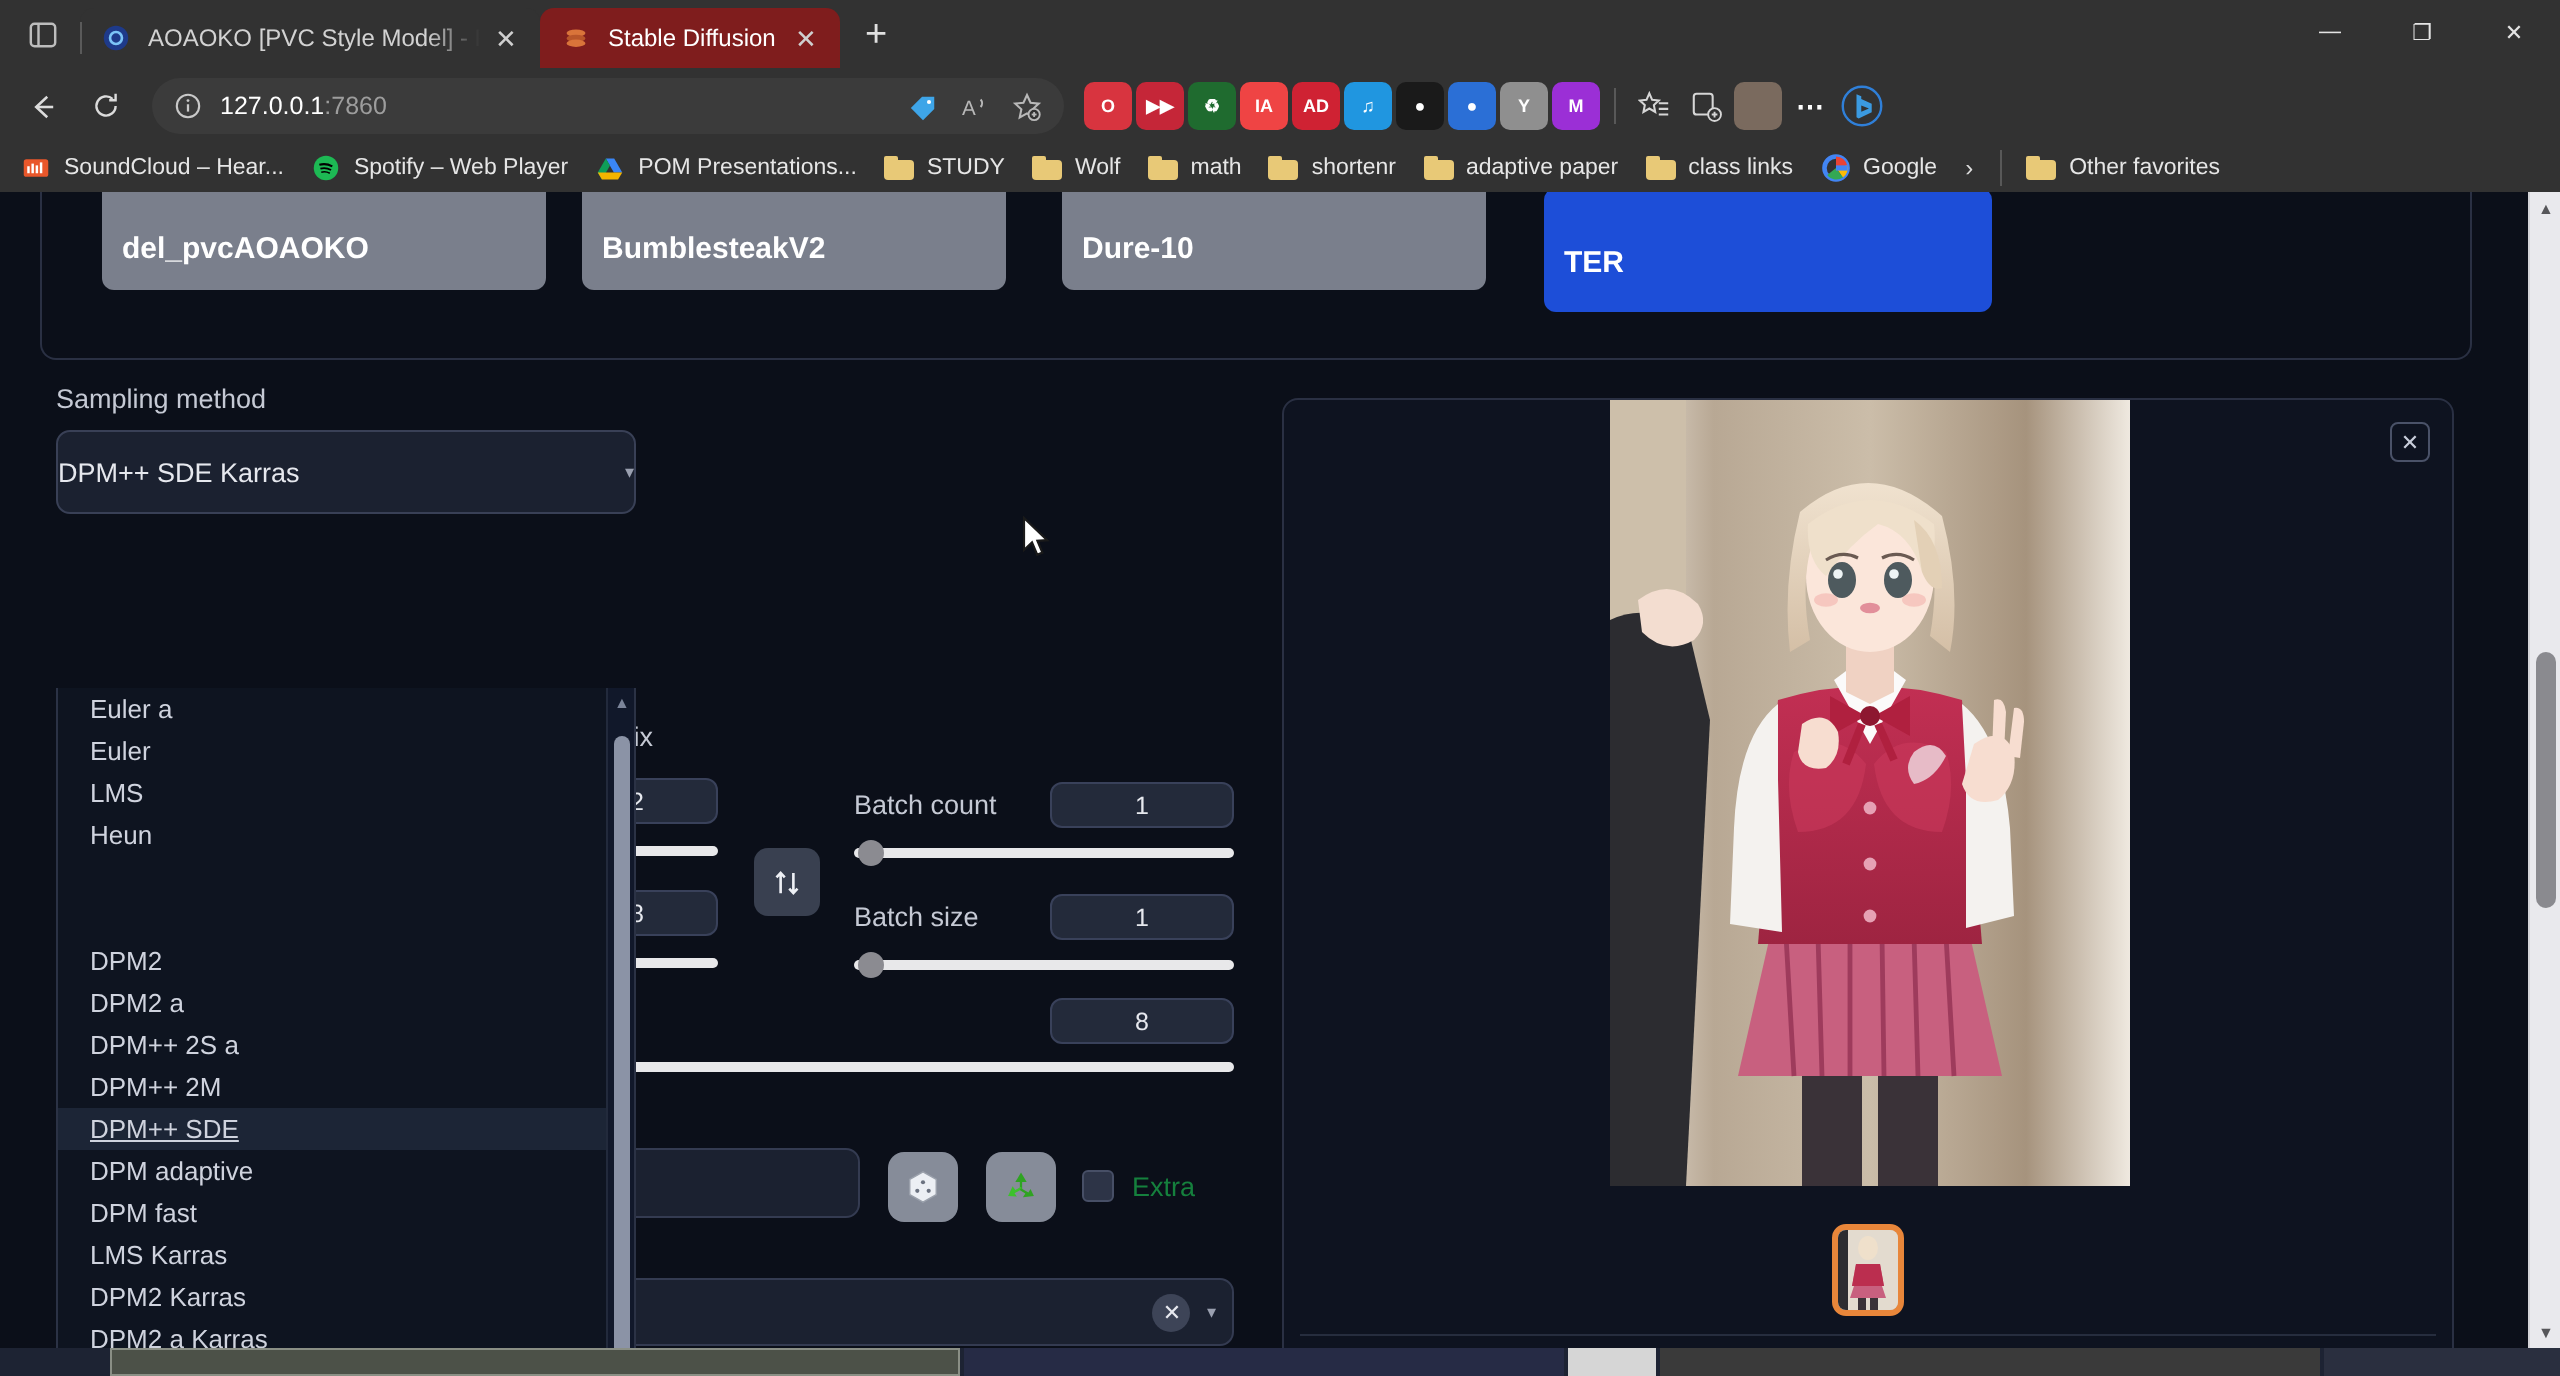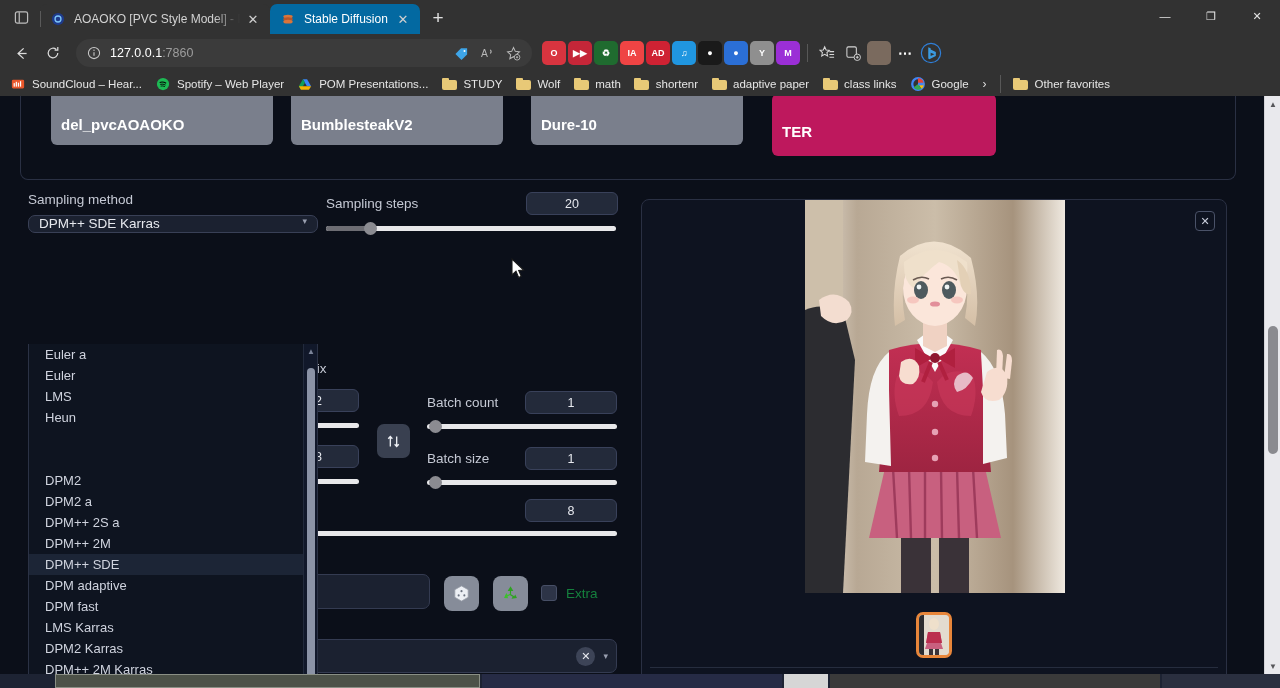--- a/index.html
+++ b/index.html
@@ -29,21 +29,21 @@
     height: 30px; display: flex; align-items: center;
     border-radius: 7px 7px 0 0; padding: 0 8px 0 10px;
     font-size: 12px; color: #d2d2d2; position: relative;
     max-width: 230px; min-width: 150px;
   }
   .tab.inactive { background: #323232; }
   .tab.inactive::before {
     content: ""; position: absolute; left: 0; top: 7px;
     width: 1px; height: 16px; background: #5a5a5a;
   }
-  .tab.active { background: #0369a1; color: #fff; }
+  .tab.active { background: #7f1d1d; color: #fff; }
   .tab .favicon {
     width: 16px; height: 16px; flex: none; margin-right: 8px;
     display: flex; align-items: center; justify-content: center;
   }
   .tab .tablabel {
     flex: 1; white-space: nowrap; overflow: hidden;
     font-size: 12px; line-height: 16px;
     -webkit-mask-image: linear-gradient(to right, #000 84%, transparent 100%);
     mask-image: linear-gradient(to right, #000 84%, transparent 100%);
   }
@@ -144,23 +144,23 @@
     padding: 8px 10px; overflow: hidden;
   }
   .card .cname { position: absolute; left: 10px; bottom: 12px; white-space: nowrap; }
 
   
   .col-left  { position: absolute; left: 28px;  top: 96px; width: 290px; }
   .col-mid   { position: absolute; left: 326px; top: 96px; width: 292px; }
   .sect-label { color: #c5c9d4; font-size: 13.5px; margin-bottom: 8px; display: block; }
 
   .select-box {
-    height: 18px; background: #1b2130; border: 1px solid #394056;
-    border-radius: 7px; display: flex; 
-    padding: 0 10px; color: #e6e8ee; font-size: 13.5px; position: relative;
+    height: 42px; background: #1b2130; border: 1px solid #394056;
+    border-radius: 7px; display: flex; align-items: center;
+    padding: 0 0; color: #e6e8ee; font-size: 13.5px; position: relative;
   }
   .select-box .caret { margin-left: auto; color: #9aa0b0; font-size: 9px; }
 
   
   .dropdown {
     position: absolute; left: 28px; top: 248px; width: 290px; height: 404px;
     background: #0e1420; border: 1px solid #2b3245;
     border-top: none; z-index: 40; overflow: hidden;
   }
   .dd-list { position: absolute; left: 0; top: 0; width: 282px; }
@@ -515,21 +515,21 @@
       <div class="card" style="left:30px; top:-15px; width:222px; height:64px;">
 
         <span class="cname">del_pvcAOAOKO</span>
       </div>
       <div class="card" style="left:270px; top:-10px; width:212px; height:59px;">
         <span class="cname">BumblesteakV2</span>
       </div>
       <div class="card" style="left:510px; top:-10px; width:212px; height:59px;">
         <span class="cname">Dure-10</span>
       </div>
-      <div class="card" style="left:751px; top:-2px; width:224px; height:62px; background:#be185d;">
+      <div class="card" style="left:751px; top:-2px; width:224px; height:62px; background:#1d4ed8;">
         <span class="cname" style="bottom:16px">TER</span>
       </div>
     </div>
 
     <div class="col-left">
       <span class="sect-label">Sampling method</span>
       <div class="select-box">
         <span>DPM++ SDE Karras</span>
         <span class="caret">▾</span>
       </div>
@@ -554,57 +554,49 @@
           </div>
           <div class="dd-item" style="position: relative;">
             <span>DPM2 a</span>
           </div>
           <div class="dd-item" style="position: relative;">
             <span>DPM++ 2S a</span>
           </div>
           <div class="dd-item" style="position: relative;">
             <span>DPM++ 2M</span>
           </div>
-          <div class="dd-item hl" style="position: relative;">
+          <div class="dd-item hl" style="position: relative; text-decoration: underline;">
             <span>DPM++ SDE</span>
           </div>
           <div class="dd-item" style="position: relative;">
             <span>DPM adaptive</span>
           </div>
           <div class="dd-item" style="position: relative;">
             <span>DPM fast</span>
           </div>
           <div class="dd-item" style="position: relative;">
             <span>LMS Karras</span>
           </div>
           <div class="dd-item" style="position: relative;">
             <span>DPM2 Karras</span>
+          </div>
+          <div class="dd-item" style="position: relative;">
+            <span>DPM2 a Karras</span>
           </div>
           <div class="dd-item" style="position: relative;">
             <span>DPM++ 2M Karras</span>
           </div>
         </div>
       <div class="dd-scroll">
         <span class="dd-arrow" style="top:0">▲</span>
 
         <span class="dd-thumb" style="top:24px; height:340px;"></span>
       </div>
     </div>
 
-    <div class="col-mid">
-      <div class="row-head">
-        <span class="lbl">Sampling steps</span>
-        <span class="numbox">20</span>
-      </div>
-      <div class="slider" style="width:290px">
-        <span class="track"></span>
-        <span class="fill" style="width:44px"></span>
-        <span class="knob" style="left:38px"></span>
-      </div>
-    </div>
 
     <span class="sect-label" style="position:absolute; left:313px; top:265px;">fix</span>
 
     <div style="position:absolute; left:300px; top:293px; width:59px; height:23px;
                 background:#232a3a; border:1px solid #39415a; border-radius:6px;
                 color:#e6e8ee; font-size:12.5px; display:flex; align-items:center; padding-left:14px;">
       <span>2</span>
     </div>
     <div class="slider" style="position:absolute; left:300px; top:322px; width:59px;">
       <span class="track"></span>

